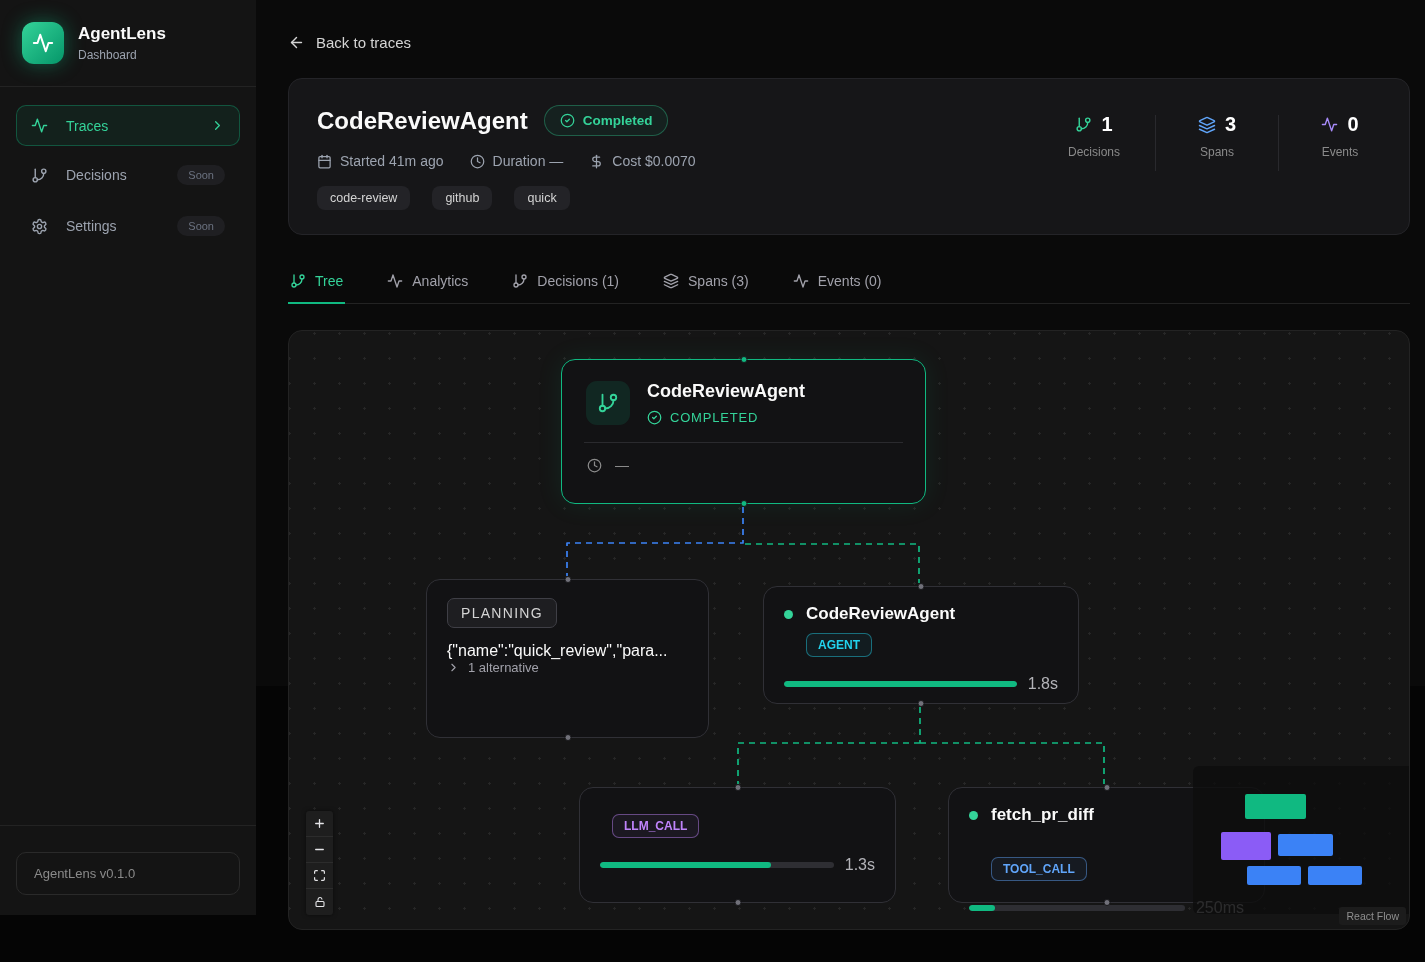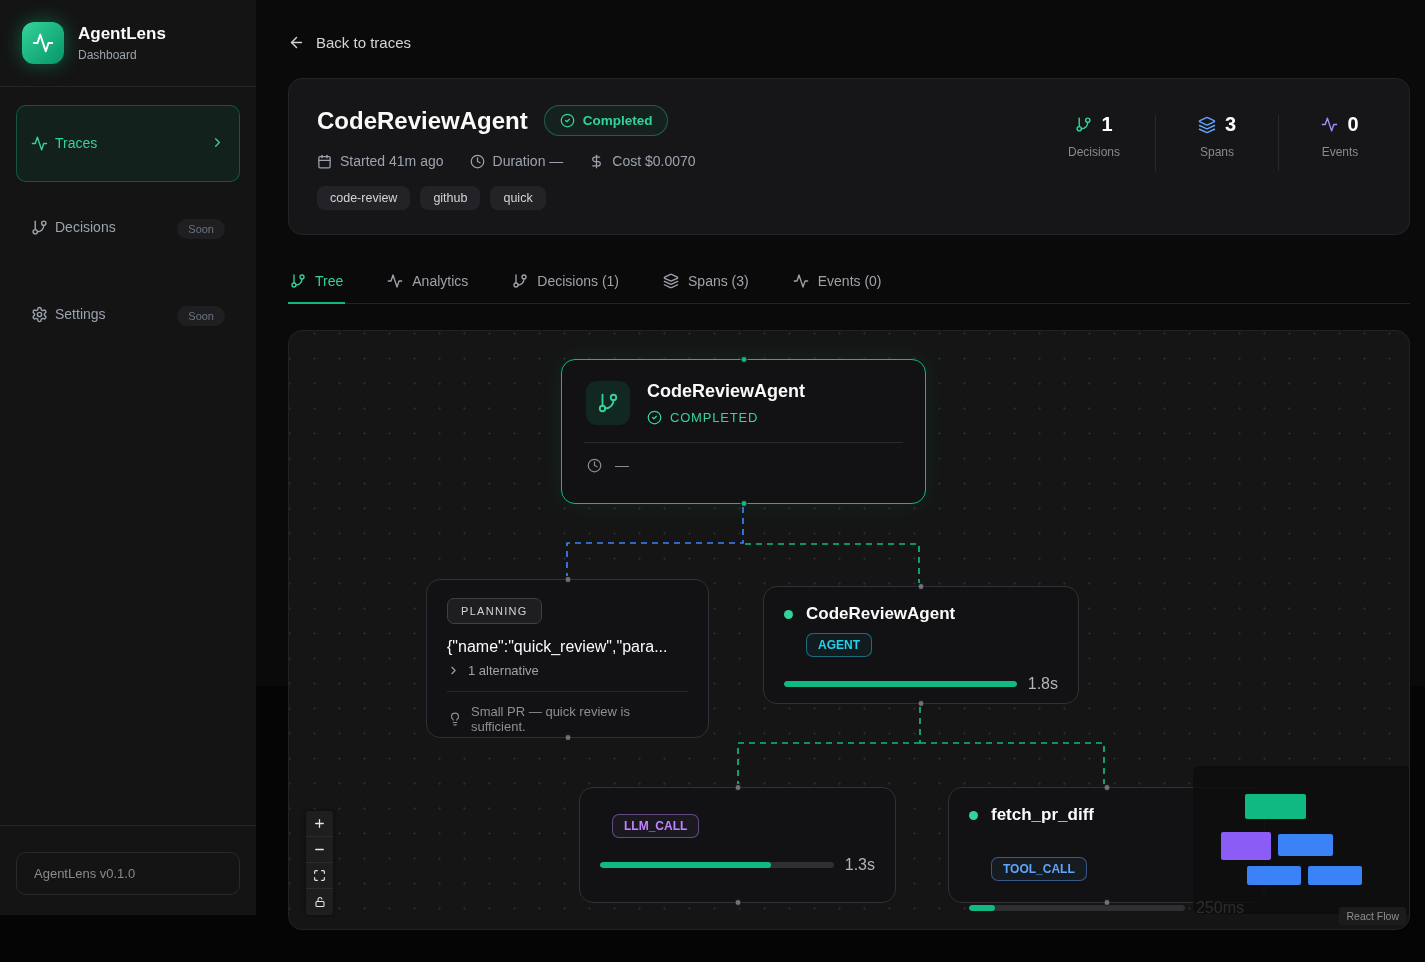--- a/index.html
+++ b/index.html
@@ -15,41 +15,41 @@
   
   .sidebar { width:256px; height:915px; background:#141414; display:flex; flex-direction:column; }
   .sidebar-header { display:flex; align-items:center; gap:14px; padding:22px 20px 22px 22px; border-bottom:1px solid #232323; }
   .logo { width:42px; height:42px; border-radius:12px; flex:0 0 auto;
     background:linear-gradient(135deg,#34d399,#059669);
     display:flex; align-items:center; justify-content:center; color:#ffffff;
     box-shadow:0 0 20px rgba(16,185,129,.45); }
   .app-name { font-size:17px; font-weight:700; color:#fafafa; }
   .app-subtitle { font-size:12px; color:#9ca3af; margin-top:4px; }
   .nav { display:flex; flex-direction:column; gap:7px; padding:18px 16px; }
-  .nav-item { display:flex; gap:7px; padding:29px 14px; border-radius:10px;
+  .nav-item { display:flex; align-items:center; gap:18px; padding:11px 14px; border-radius:10px;
     color:#9ca3af; font-size:14px; border:1px solid transparent; cursor:pointer; }
   .nav-item.active { background:rgba(16,185,129,.08); border-color:rgba(16,185,129,.35); color:#34d399; }
   .nav-item .chev { margin-left:auto; display:flex; }
   .soon-badge { margin-left:auto; background:#1f1f22; color:#6b7280; font-size:11px; padding:4px 11px; border-radius:999px; }
   .sidebar-footer { margin-top:auto; border-top:1px solid #232323; padding:26px 16px 20px; }
   .version-box { border:1px solid #2a2a2a; border-radius:10px; padding:13px 17px; color:#8a8a8a; font-size:13px; }
 
   
   .main { flex:1; height:686px; background:#0a0a0a; padding:34px 15px 0 32px; }
   .back-link { display:inline-flex; align-items:center; gap:11px; color:#d4d4d4; font-size:15px; cursor:pointer; }
 
   .header-card { margin-top:23px; background:#161618; border:1px solid #242428; border-radius:14px;
     padding:26px 30px 24px 28px; display:flex; justify-content:space-between; }
   .title-row { display:flex; align-items:center; gap:16px; }
   .trace-title { font-size:24px; font-weight:700; color:#fafafa; }
   .status-pill { display:inline-flex; align-items:center; gap:8px; color:#34d399; font-size:13.5px; font-weight:600;
     border:1px solid rgba(52,211,153,.35); background:rgba(16,185,129,.07); padding:7px 15px; border-radius:999px; }
   .meta-row { display:flex; align-items:center; gap:26px; margin-top:17px; color:#9ca3af; font-size:14px; }
   .meta-item { display:flex; align-items:center; gap:8px; }
-  .tags-row { display:flex; gap:10px; margin-top:17px; }
+  .tags-row { display:flex; gap:22px; margin-top:17px; }
   .tag { background:#232327; color:#d4d4d4; font-size:12.5px; padding:5px 13px; border-radius:8px; }
   .stats { display:flex; align-items:flex-start; margin-top:8px; }
   .stat { min-width:78px; text-align:center; }
   .stat-top { display:flex; align-items:center; justify-content:center; gap:9px; font-size:20px; font-weight:700; color:#fff; }
   .stat-label { margin-top:9px; font-size:12px; color:#8a8a8a; }
   .stat-divider { width:1px; height:56px; background:#29292d; margin:2px 22px 0; }
   .c-green { color:#34d399; } .c-blue { color:#60a5fa; } .c-purple { color:#a78bfa; }
 
   .tabs { display:flex; gap:40px; margin-top:30px; border-bottom:1px solid #232323; }
   .tab { display:flex; align-items:center; gap:9px; font-size:14px; color:#a1a1aa;
@@ -72,23 +72,23 @@
   .root-head { display:flex; align-items:center; gap:17px; padding:21px 24px 17px; }
   .root-icon { width:44px; height:44px; border-radius:11px; background:rgba(16,185,129,.13);
     display:flex; align-items:center; justify-content:center; color:#34d399; }
   .root-title { font-size:18px; font-weight:700; color:#fafafa; }
   .root-status { display:flex; align-items:center; gap:8px; margin-top:8px; color:#34d399; font-size:13px; letter-spacing:.8px; }
   .root-divider { height:1px; background:#2a2a2e; margin:0 22px; }
   .root-foot { display:flex; align-items:center; gap:13px; padding:14px 25px; color:#8a8a8a; font-size:14px; }
 
   .decision-body { padding:18px 20px 0; }
   .badge-planning { display:inline-block; border:1px solid #3f3f46; background:#1e1e21; color:#d4d4d4;
-    font-size:11px; letter-spacing:1.3px; padding:6px 13px; border-radius:7px; }
+    font-size:14px; letter-spacing:1.3px; padding:6px 13px; border-radius:7px; }
   .decision-json { margin-top:14px; color:#fafafa; font-size:16px; white-space:nowrap; }
-  .alt-row { display:flex; align-items:center; gap:8px; margin-top:7px; color:#a1a1aa; font-size:13px; cursor:pointer; }
+  .alt-row { display:flex; align-items:center; gap:8px; margin-top:0; color:#a1a1aa; font-size:13px; cursor:pointer; }
   .decision-foot { margin:13px 0 0; border-top:1px solid #27272a; padding:12px 1px 14px;
     display:flex; align-items:center; gap:9px; color:#8f8f8f; font-size:13px; }
 
   .span-body { padding:17px 20px; }
   .span-title-row { display:flex; align-items:center; gap:13px; }
   .span-dot { width:9px; height:9px; border-radius:50%; background:#34d399; }
   .span-title { font-size:17px; font-weight:700; color:#fafafa; }
   .span-badge { display:inline-block; margin:9px 0 0 22px; font-size:12px; font-weight:700;
     padding:4px 11px; border-radius:7px; border:1px solid; }
   .badge-agent { color:#22d3ee; border-color:rgba(34,211,238,.45); background:rgba(34,211,238,.06); }
@@ -405,30 +405,20 @@
           <span class="badge-planning">PLANNING</span>
           <div class="decision-json">{"name":"quick_review","para...</div>
           <div class="alt-row">
             <span>
               <svg class="ic" width="13" height="13" viewBox="0 0 24 24" fill="none" stroke="currentColor" stroke-width="2" stroke-linecap="round" stroke-linejoin="round">
                   <polyline points="9 18 15 12 9 6"></polyline>
                 </svg>
             </span>
             <span>1 alternative</span>
           </div>
-          <div class="decision-foot">
-            <span>
-              <svg class="ic" width="14" height="14" viewBox="0 0 24 24" fill="none" stroke="currentColor" stroke-width="2" stroke-linecap="round" stroke-linejoin="round">
-                  <path d="M15 14c.2-1 .7-1.7 1.5-2.5 1-.9 1.5-2.2 1.5-3.5A6 6 0 0 0 6 8c0 1 .2 2.2 1.5 3.5.7.7 1.3 1.5 1.5 2.5"></path>
-                  <path d="M9 18h6"></path>
-                  <path d="M10 22h4"></path>
-                </svg>
-            </span>
-            <span>Small PR — quick review is sufficient.</span>
-          </div>
         </div>
       </div>
 
       <div class="node n-agent">
         <span class="handle top"></span>
         <span class="handle bottom"></span>
         <div class="span-body">
           <div class="span-title-row">
             <span class="span-dot"></span>
             <span class="span-title">CodeReviewAgent</span>

